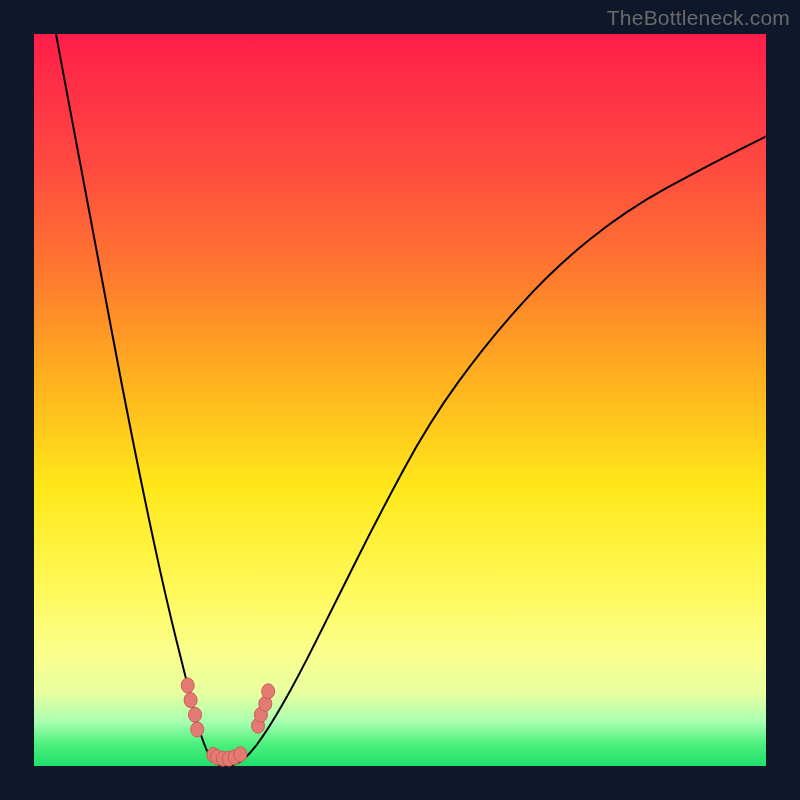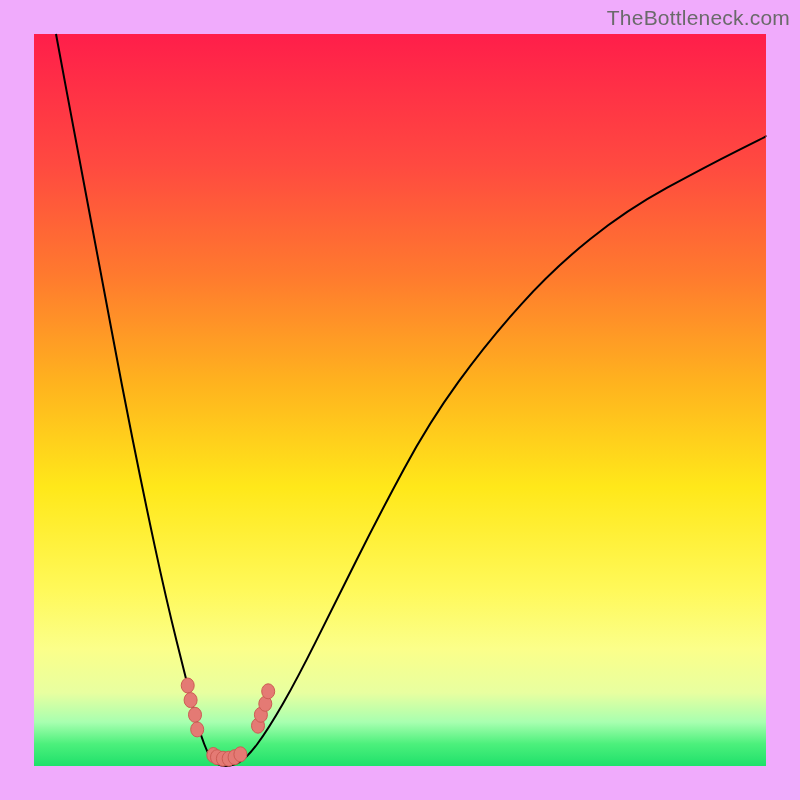--- a/index.html
+++ b/index.html
@@ -10,21 +10,21 @@
     background: #000;
     overflow: hidden;
     font-family: Arial, Helvetica, sans-serif;
   }
   .frame {
     position: absolute;
     left: 0;
     top: 0;
     width: 800px;
     height: 800px;
-    background: #f0abfc;
+    background: #0f172a;
   }
   .plot {
     position: absolute;
     left: 34px;
     top: 34px;
     width: 732px;
     height: 732px;
     background: linear-gradient(to bottom,
       #ff1e4a 0%,
       #ff4a40 18%,

